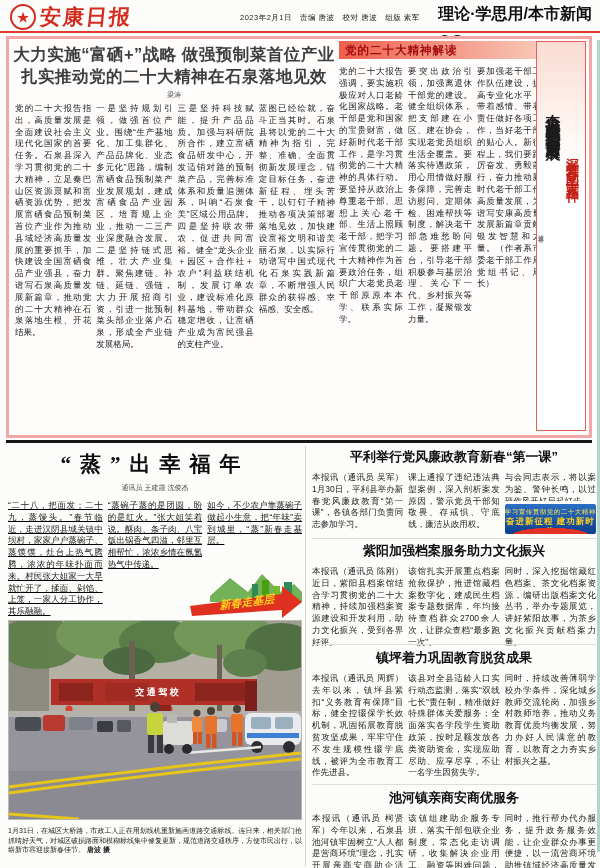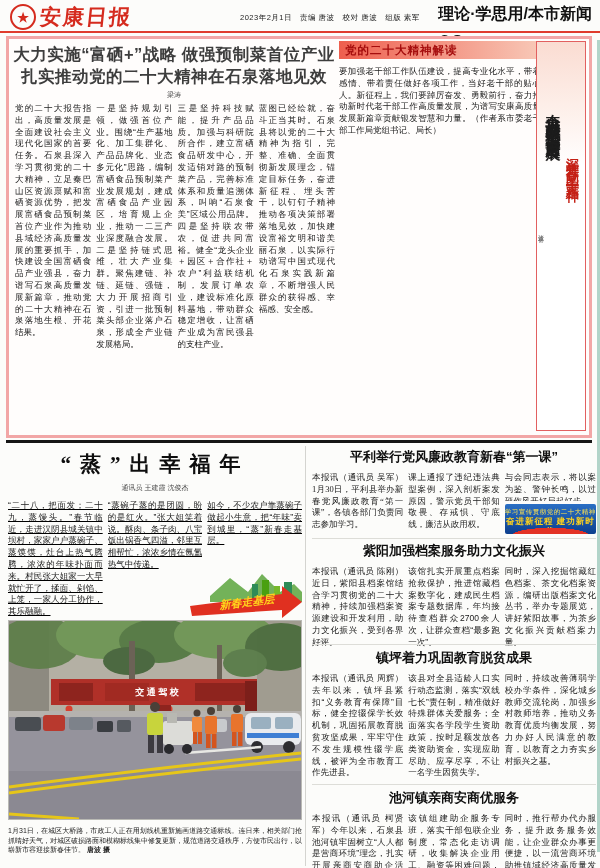--- a/index.html
+++ b/index.html
@@ -87,20 +87,22 @@
     <div class="main-byline">梁涛</div>
     <div class="main-body colwrap">
       <div class="bodycol">党的二十大报告指出，高质量发展是全面建设社会主义现代化国家的首要任务。石泉县深入学习贯彻党的二十大精神，立足秦巴山区资源禀赋和富硒资源优势，把发展富硒食品预制菜首位产业作为推动县域经济高质量发展的重要抓手，加快建设全国富硒食品产业强县，奋力谱写石泉高质量发展新篇章，推动党的二十大精神在石泉落地生根、开花结果。</div>
       <div class="bodycol">一是坚持规划引领，做强首位产业。围绕“生产基地化、加工集群化、产品品牌化、业态多元化”思路，编制富硒食品预制菜产业发展规划，建成富硒食品产业园区，培育规上企业，推动一二三产业深度融合发展。二是坚持链式思维，壮大产业集群。聚焦建链、补链、延链、强链，大力开展招商引资，引进一批预制菜头部企业落户石泉，形成全产业链发展格局。</div>
       <div class="bodycol">三是坚持科技赋能，提升产品品质。加强与科研院所合作，建立富硒食品研发中心，开发适销对路的预制菜产品，完善标准体系和质量追溯体系，叫响“石泉食美”区域公用品牌。四是坚持联农带农，促进共同富裕。健全“龙头企业＋园区＋合作社＋农户”利益联结机制，发展订单农业，建设标准化原料基地，带动群众稳定增收，让富硒产业成为富民强县的支柱产业。</div>
       <div class="bodycol">蓝图已经绘就，奋斗正当其时。石泉县将以党的二十大精神为指引，完整、准确、全面贯彻新发展理念，锚定目标任务，奋进新征程、埋头苦干，以钉钉子精神推动各项决策部署落地见效，加快建设富裕文明和谐美丽石泉，以实际行动谱写中国式现代化石泉实践新篇章，不断增强人民群众的获得感、幸福感、安全感。</div>
     </div>
 
     <div class="interp-tag">党的二十大精神解读</div>
     <div class="interp-body colwrap">
+      <div class="bodycol">党的二十大报告强调，要实施积极应对人口老龄化国家战略。老干部是党和国家的宝贵财富，做好新时代老干部工作，是学习贯彻党的二十大精神的具体行动。要坚持从政治上尊重老干部、思想上关心老干部、生活上照顾老干部，把学习宣传贯彻党的二十大精神作为首要政治任务，组织广大老党员老干部原原本本学、联系实际学。</div>
+      <div class="bodycol">要突出政治引领，加强离退休干部党的建设。健全组织体系，把支部建在小区、建在协会，实现老党员组织生活全覆盖。要落实待遇政策，用心用情做好服务保障，完善走访慰问、定期体检、困难帮扶等制度，解决老干部急难愁盼问题。要搭建平台，引导老干部积极参与基层治理、关心下一代、乡村振兴等工作，凝聚银发力量。</div>
       <div class="bodycol">要加强老干部工作队伍建设，提高专业化水平，带着感情、带着责任做好各项工作，当好老干部的贴心人。新征程上，我们要踔厉奋发、勇毅前行，奋力推动新时代老干部工作高质量发展，为谱写安康高质量发展新篇章贡献银发智慧和力量。（作者系市委老干部工作局党组书记、局长）</div>
     </div>
 
     <div class="vblock">
       <div class="vtext v-kicker">深学笃行党的二十大精神</div>
       <div class="vtext v-head">奋力推动新时代老干部工作高质量发展</div>
       <div class="vtext v-byline">张承喜</div>
     </div>
   </div>
   <div class="black-rule"></div>
@@ -122,21 +124,21 @@
         <text x="30" y="47" font-size="11" font-weight="bold" font-style="italic" fill="#ffd21c" transform="rotate(-7 30 47)">新春走基层</text>
       </svg>
     </div>
   </div>
   <div class="vdivider"></div>
 
   <div class="rightcol">
     <div class="r-art" style="top:2px;">
       <div class="r-hl">平利举行党风廉政教育新春“第一课”</div>
       <div class="r-body colwrap">
-        <div class="bodycol" style="height:62px;font-family:Liberation Serif, serif;">本报讯（通讯员 吴军）1月30日，平利县举办新春党风廉政教育“第一课”，各镇各部门负责同志参加学习。</div>
+        <div class="bodycol" style="height:62px;">本报讯（通讯员 吴军）1月30日，平利县举办新春党风廉政教育“第一课”，各镇各部门负责同志参加学习。</div>
         <div class="bodycol" style="height:62px;">课上通报了违纪违法典型案例，深入剖析案发原因，警示党员干部知敬畏、存戒惧、守底线，廉洁从政用权。</div>
         <div style="flex:1;overflow:hidden;">
           <div class="bodycol" style="height:29px;">与会同志表示，将以案为鉴、警钟长鸣，以过硬作风开好局起好步。</div>
           <div class="banner">
             <div class="b1">学习宣传贯彻党的二十大精神</div>
             <div class="b2">奋进新征程 建功新时代</div>
             <div class="flagwave"></div>
           </div>
         </div>
       </div>

